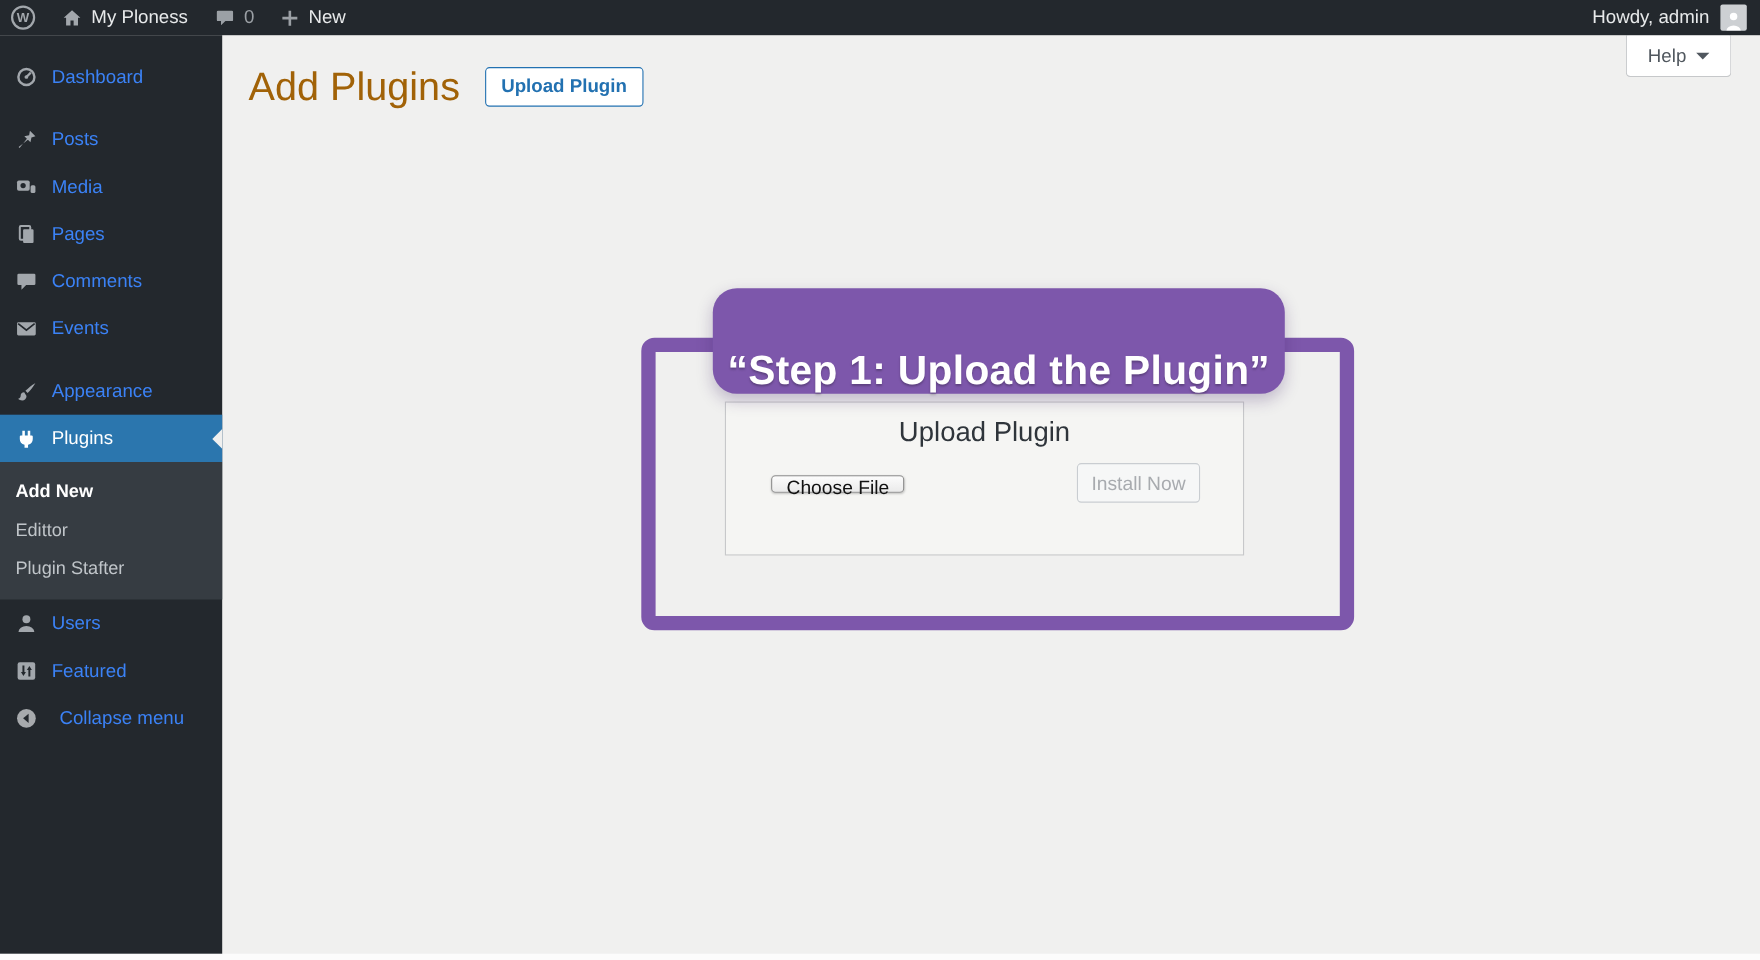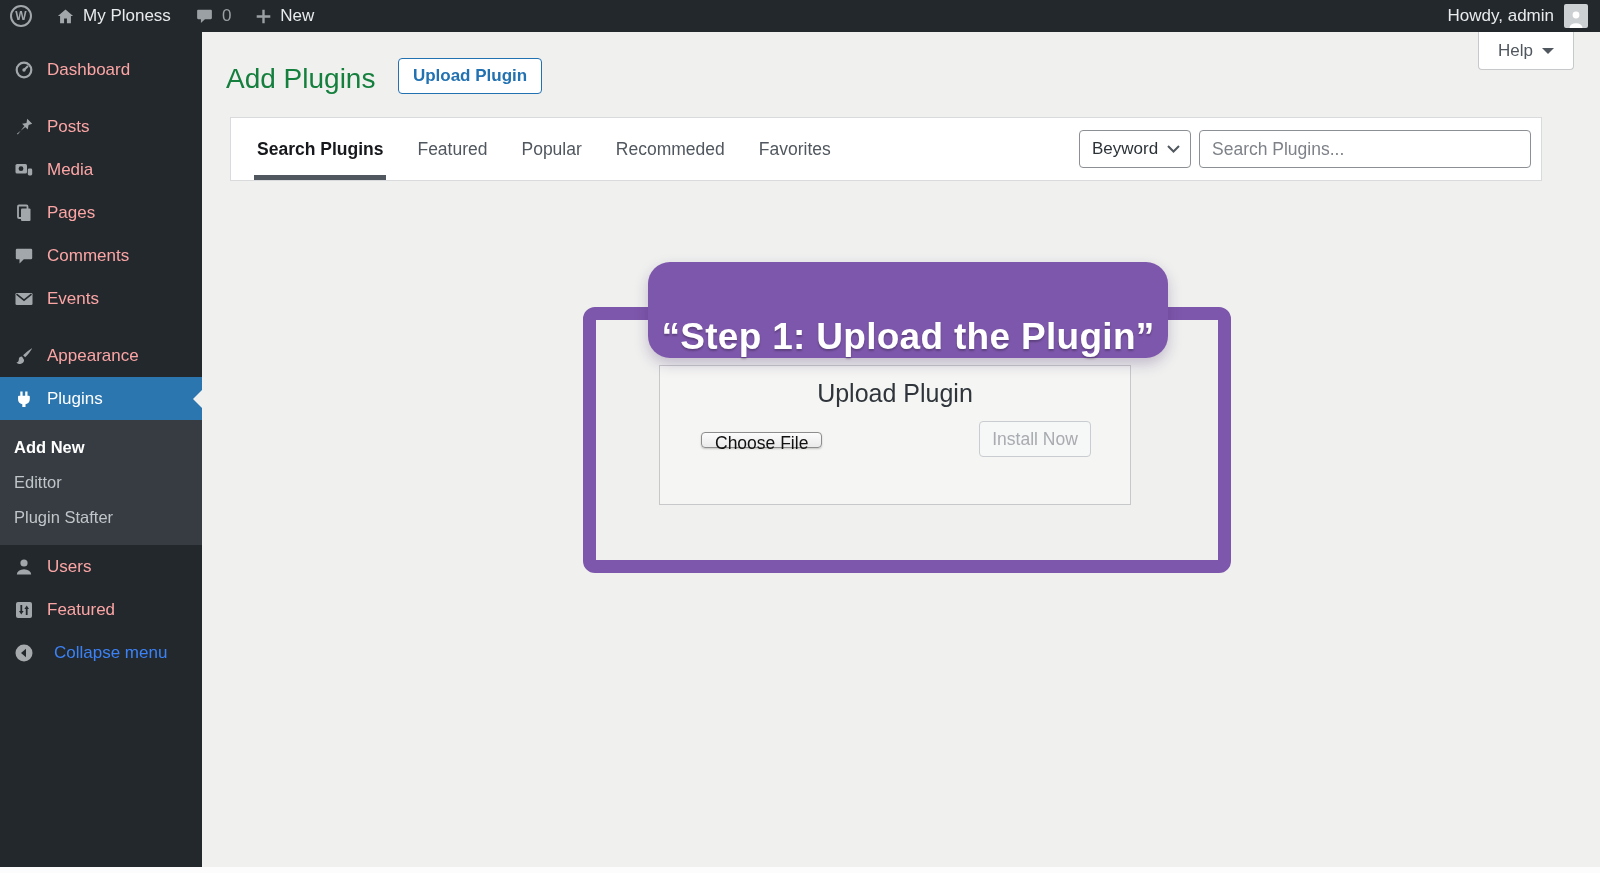--- a/index.html
+++ b/index.html
@@ -32,21 +32,21 @@
     display:flex; align-items:flex-end; justify-content:center; overflow:hidden; cursor:pointer;
   }
 
   
   .sidebar {
     position:absolute; top:32px; left:0; width:202px; bottom:0;
     background:#23282d; padding-top:16px; z-index:10;
   }
   .menu-item {
     height:43px; display:flex; align-items:center; gap:13px;
-    padding-left:13px; color:#fca5a5; font-size:17px; cursor:pointer; position:relative;
+    padding-left:13px; color:#3b82f6; font-size:17px; cursor:pointer; position:relative;
   }
   .menu-sep { height:14px; }
   .mi-icon { width:21px; height:21px; display:flex; align-items:center; justify-content:center; }
   .menu-item.active { background:#2b76ae; color:#fff; }
   .menu-item.active::after {
     content:""; position:absolute; right:0; top:50%; margin-top:-9px;
     border-top:9px solid transparent; border-bottom:9px solid transparent;
     border-right:9px solid #f0f0ef;
   }
   .submenu { background:#363c42; padding:10px 0; }
@@ -60,21 +60,21 @@
   .content { position:absolute; left:202px; top:32px; right:0; bottom:0; }
   .help-box {
     position:absolute; top:0; right:26px; width:96px; height:38px;
     background:#fff; border:1px solid #c6c8ca; border-top:none;
     border-radius:0 0 4px 4px; display:flex; align-items:center; justify-content:center;
     gap:9px; color:#50575e; font-size:17px; cursor:pointer;
   }
   .caret-down { width:0; height:0; border-left:6px solid transparent; border-right:6px solid transparent; border-top:6px solid #50575e; }
 
   .title-row { padding:26px 0 0 24px; }
-  h1 { display:inline-block; font-size:28px; font-weight:400; color:#15803d;text-align:right; }
+  h1 { display:inline-block; font-size:36px; font-weight:400; color:#a16207;text-align:right; }
   .upload-plugin-btn {
     margin-left:18px; vertical-align:7px; padding:7px 14px;
     font-family:"Liberation Sans", sans-serif;
     font-size:17px; font-weight:bold; color:#2271b1;
     background:#fff; border:1px solid #2271b1; border-radius:4px; cursor:pointer;
   }
 
   .tabs-wrap {
     margin:22px 58px 0 28px; height:64px; background:#fff;
     border:1px solid #d8dadc; display:flex; align-items:stretch; position:relative;
@@ -307,39 +307,20 @@
   <div class="help-box">
     <span>Help</span>
     <span class="caret-down"></span>
   </div>
 
   <div class="title-row">
     <h1>Add Plugins</h1>
     <button class="upload-plugin-btn">Upload Plugin</button>
   </div>
 
-  <div class="tabs-wrap">
-    <div class="tab active">Search Plugins</div>
-    <div class="tab">Featured</div>
-    <div class="tab">Popular</div>
-    <div class="tab">Recommeded</div>
-    <div class="tab">Favorites</div>
-
-    <div class="tabs-right">
-      <div class="keyword-select">
-        <span>Beyword</span>
-        <span>
-          <svg width="13" height="8" viewBox="0 0 13 8">
-              <path d="M1 1l5.5 5.5L12 1" fill="none" stroke="#50575e" stroke-width="2"></path>
-            </svg>
-        </span>
-      </div>
-      <input class="search-input" type="text" placeholder="Search Plugins..." style="">
-    </div>
-  </div>
 </div>
 
 <div class="upload-box">
   <div class="ub-title">Upload Plugin</div>
   <button class="choose-file">Choose File</button>
   <button class="install-now">Install Now</button>
 </div>
 <div class="frame"></div>
 <div class="callout">
   <span>“Step 1: Upload the Plugin”</span>

